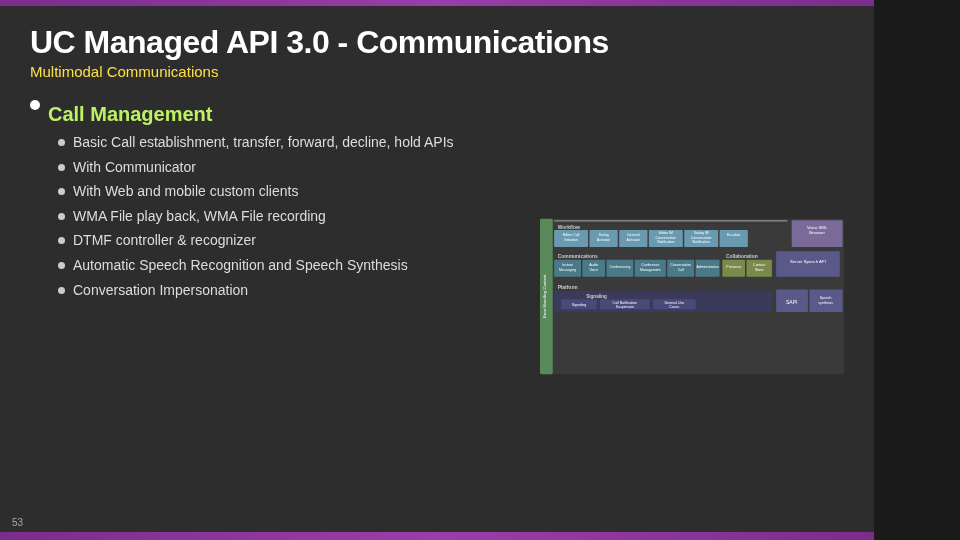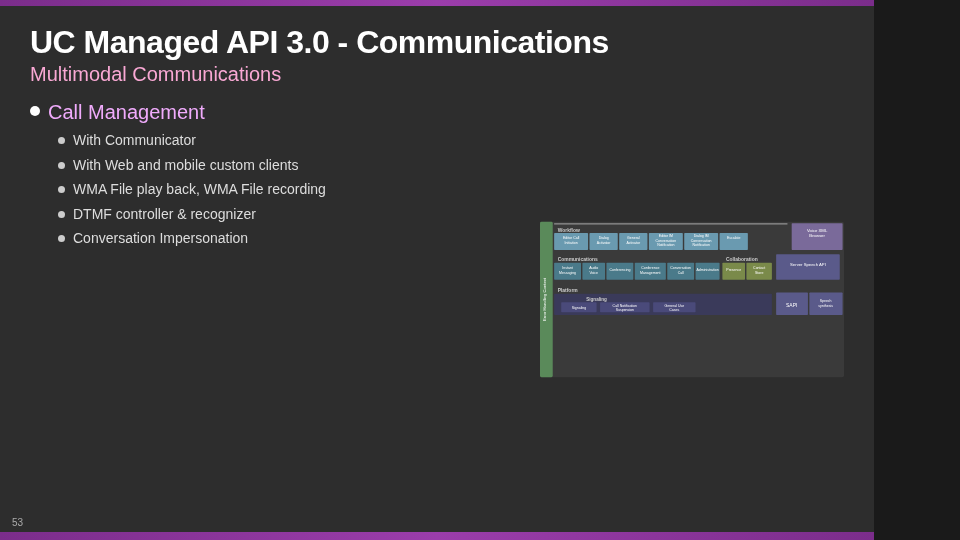--- a/index.html
+++ b/index.html
@@ -35,22 +35,22 @@
     }
 
     .main-title {
       color: #ffffff;
       font-size: 32px;
       font-weight: 700;
       letter-spacing: -0.5px;
     }
 
     .subtitle {
-      color: #f9a8d4;
-      font-size: 20px;
+      color: #fde047;
+      font-size: 15px;
       font-weight: 400;
       margin-top: 2px;
     }
 
     
     .content {
       display: flex;
       flex: 1;
       padding: 5px 30px 10px 30px;
       gap: 20px;
@@ -91,24 +91,25 @@
     .dot-small {
       width: 7px;
       height: 7px;
       background: #cccccc;
       border-radius: 50%;
       margin-top: 6px;
       flex-shrink: 0;
     }
 
     .text-level1 {
-      color: #f0abfc;
+      color: #bef264;
       font-size: 20px;
-      font-weight: 400;
+      font-weight: 700;
       line-height: 1.3;
+      margin-top: 8px;
     }
 
     .text-level2 {
       color: #dddddd;
       font-size: 14px;
       font-weight: 400;
       line-height: 1.4;
     }
 
     
@@ -153,37 +154,45 @@
     <div class="subtitle">Multimodal Communications</div>
   </div>
 
   <div class="content">
     <div class="left-panel">
 
       <div class="bullet-level1">
         <div class="dot-large"></div>
         <span class="text-level1">Call Management</span>
       </div>
+      <div class="bullet-level2">
+        <div class="dot-small"></div>
+        <span class="text-level2">Basic Call establishment, transfer, forward, decline, hold APIs</span>
+      </div>
 
       <div class="bullet-level2">
         <div class="dot-small"></div>
         <span class="text-level2">With Communicator</span>
       </div>
       <div class="bullet-level2">
         <div class="dot-small"></div>
         <span class="text-level2">With Web and mobile custom clients</span>
       </div>
 
       <div class="bullet-level2">
         <div class="dot-small"></div>
         <span class="text-level2">WMA File play back, WMA File recording</span>
       </div>
       <div class="bullet-level2">
         <div class="dot-small"></div>
         <span class="text-level2">DTMF controller &amp; recognizer</span>
+      </div>
+      <div class="bullet-level2">
+        <div class="dot-small"></div>
+        <span class="text-level2">Automatic Speech Recognition and Speech Synthesis</span>
       </div>
       <div class="bullet-level2">
         <div class="dot-small"></div>
         <span class="text-level2">Conversation Impersonation</span>
       </div>
 
     </div>
 
     <div class="right-panel">
       <svg class="diagram-svg" viewBox="0 0 430 220" xmlns="http://www.w3.org/2000/svg">

